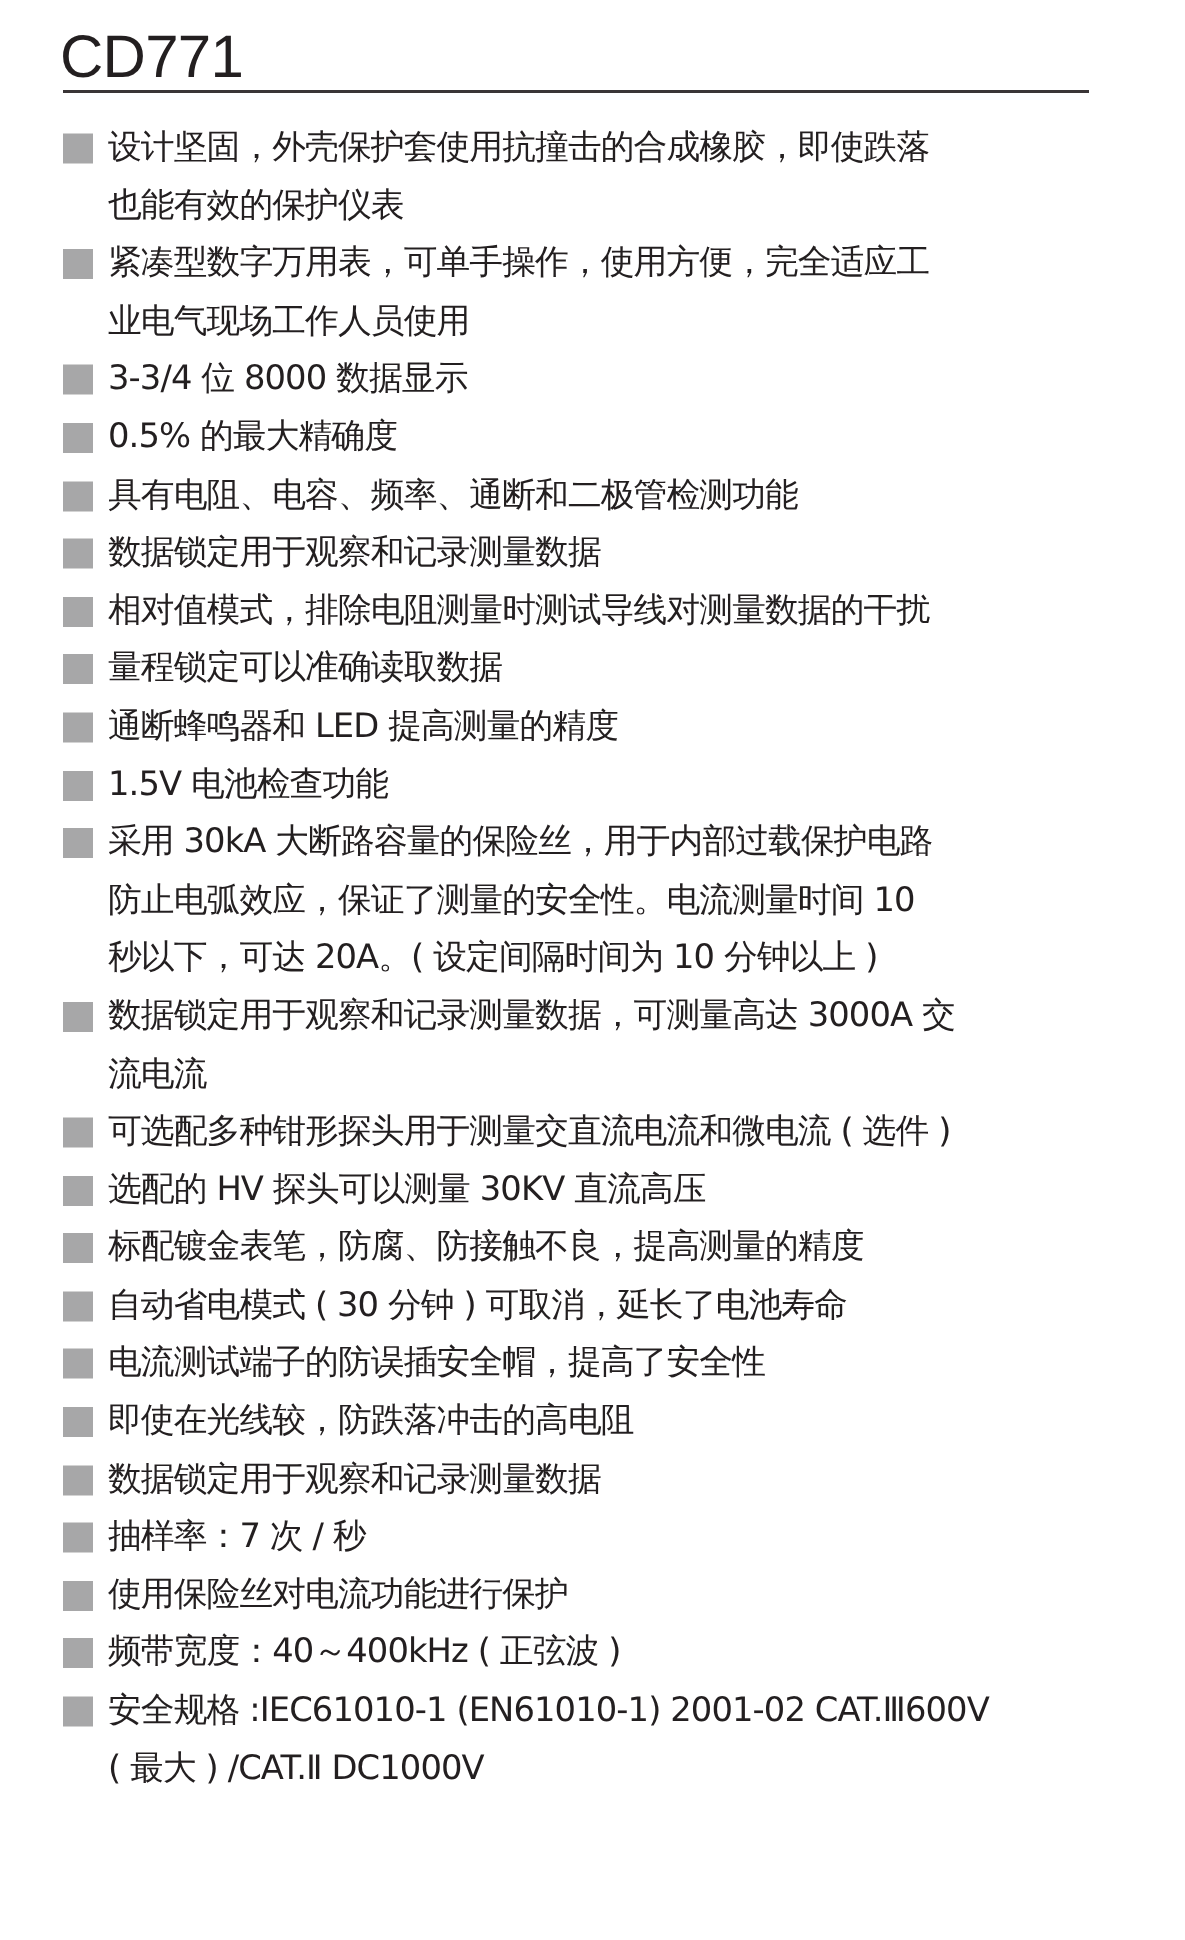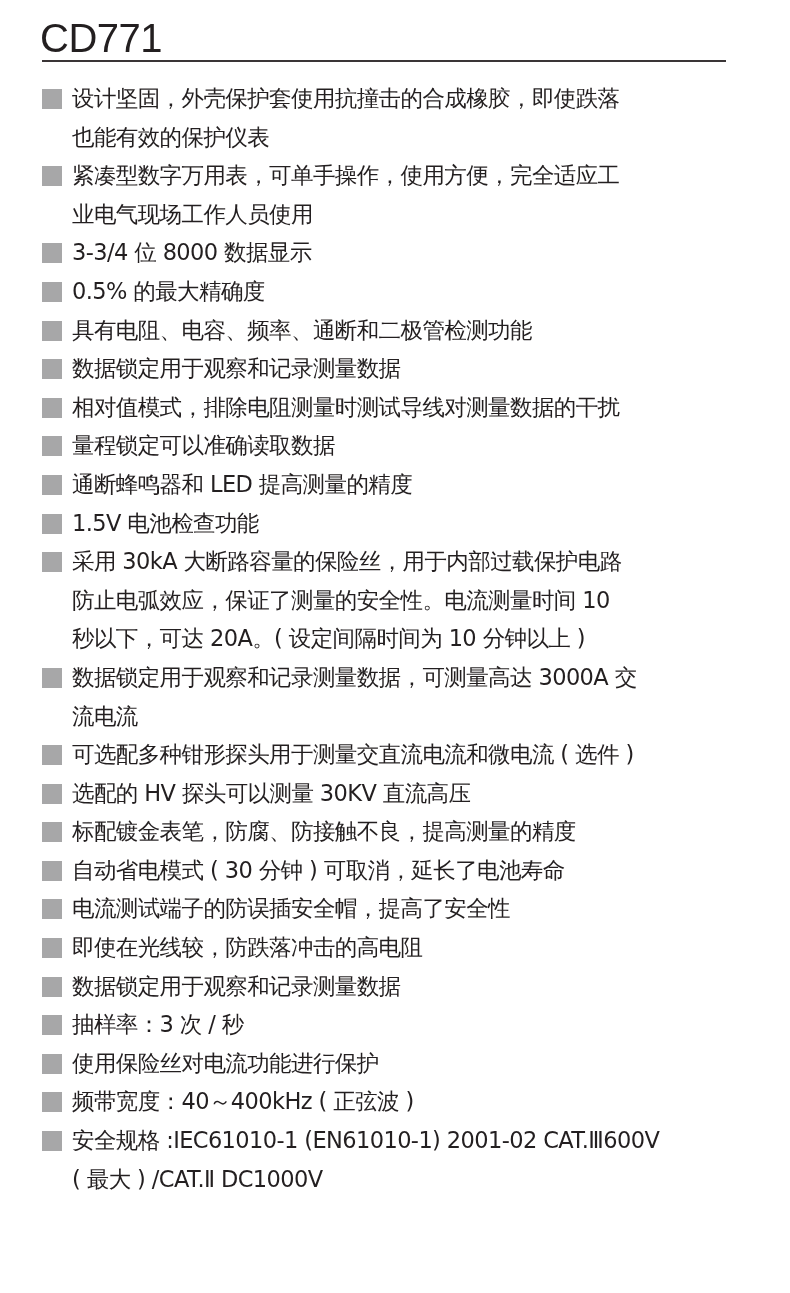--- a/index.html
+++ b/index.html
@@ -96,21 +96,21 @@
   <li class="item">
       <span class="bullet"></span>
       <span class="txt">即使在光线较，防跌落冲击的高电阻</span>
     </li>
   <li class="item">
       <span class="bullet"></span>
       <span class="txt">数据锁定用于观察和记录测量数据</span>
     </li>
   <li class="item">
       <span class="bullet"></span>
-      <span class="txt">抽样率：3 次 / 秒</span>
+      <span class="txt">抽样率：7 次 / 秒</span>
     </li>
   <li class="item">
       <span class="bullet"></span>
       <span class="txt">使用保险丝对电流功能进行保护</span>
     </li>
   <li class="item">
       <span class="bullet"></span>
       <span class="txt">频带宽度：40～400kHz ( 正弦波 )</span>
     </li>
   <li class="item">

